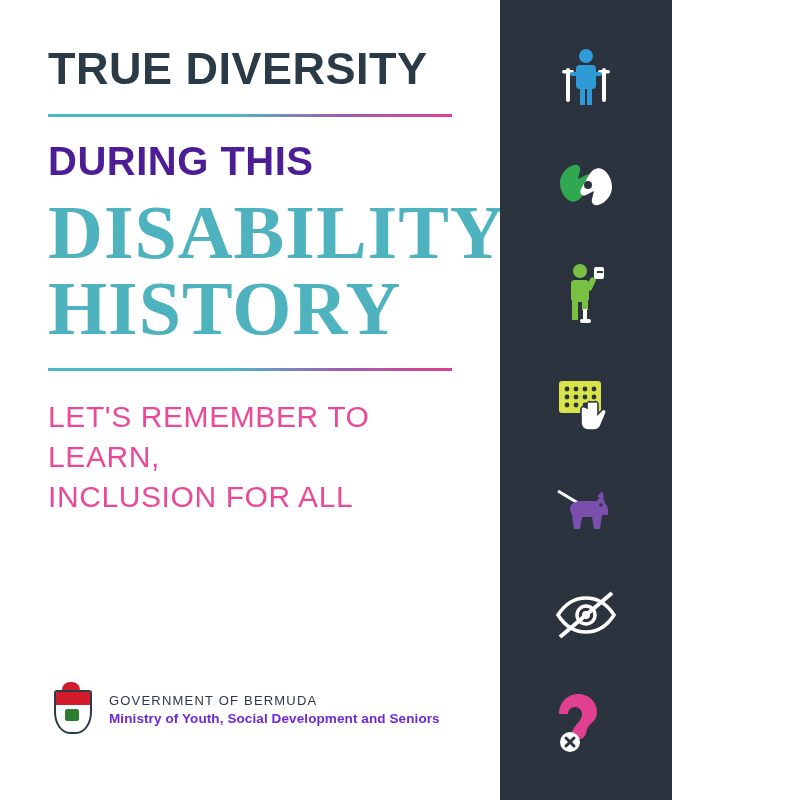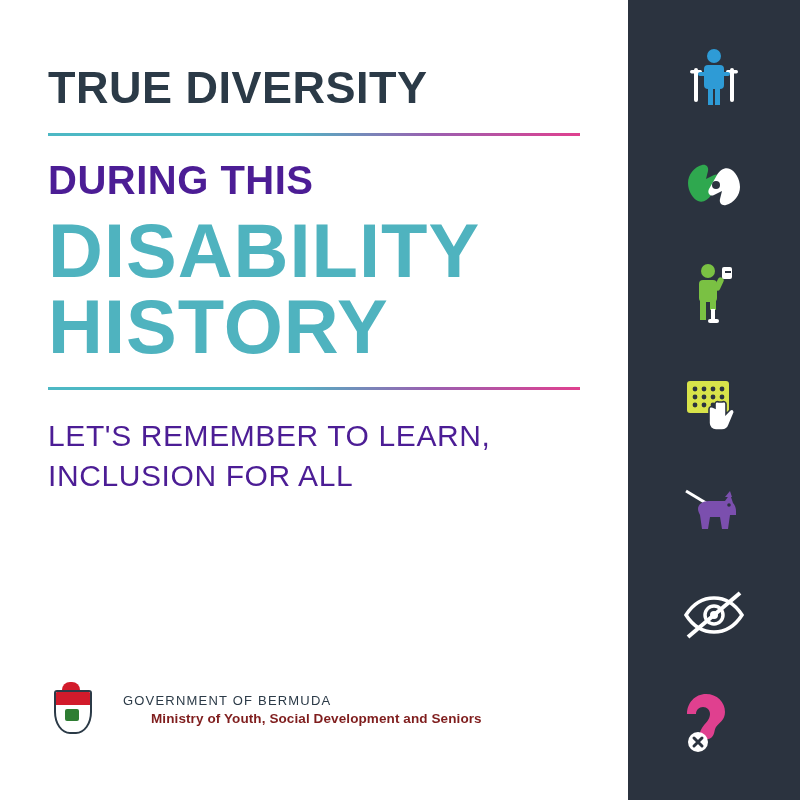--- a/index.html
+++ b/index.html
@@ -16,24 +16,24 @@
   .poster {
     position: relative;
     width: 800px;
     height: 800px;
     background: #ffffff;
     display: flex;
   }
   
   .left {
     position: relative;
-    width: 628px;
+    width: 500px;
     height: 800px;
     box-sizing: border-box;
-    padding: 63px 48px 0 48px;
+    padding: 44px 48px 0 48px;
     border-radius: 12px;
   }
   .headline {
     color: #2b3a47;
     font-weight: bold;
     font-size: 45px;
     line-height: 1.12;
     letter-spacing: 0.5px;
     margin: 0;
     text-transform: uppercase;
@@ -58,42 +58,43 @@
     text-transform: uppercase;
   }
   .bigtitle {
     color: #4fb3bf;
     font-weight: bold;
     font-size: 76px;
     line-height: 1.0;
     letter-spacing: 1px;
     margin: 10px 0 0 0;
     text-transform: uppercase;
+    font-family: Liberation Serif, serif;
   }
   .bigtitle span { display: block; }
 
   .tagline {
-    color: #4c1d95;
+    color: #ec4899;
     font-size: 30px;
     line-height: 1.33;
     letter-spacing: 0.6px;
     margin: 0;
     text-transform: uppercase;
     font-weight: normal;
   }
   .tagline span { display: block; }
 
   
   .footer {
     position: absolute;
     left: 48px;
     bottom: 62px;
     display: flex;
     align-items: center;
-    gap: 29px;
+    gap: 15px;
   }
   .crest {
     width: 46px;
     height: 56px;
     position: relative;
   }
   .crest .shield {
     position: absolute;
     left: 6px; top: 8px;
     width: 34px; height: 40px;
@@ -126,25 +127,24 @@
   .footer-text {
     line-height: 1.3;
   }
   .gov-line {
     color: #2b3a47;
     font-size: 13px;
     letter-spacing: 1.2px;
     text-transform: uppercase;
   }
   .ministry-line {
-    color: #7f1d1d;
+    color: #6d28d9;
     font-size: 13.5px;
     font-weight: bold;
     letter-spacing: 0.1px;
-    margin-left: 28px;
   }
 
   
   .right {
     width: 172px;
     height: 800px;
     background: #2b333f;
     position: relative;
   }
   .icon-strip {

